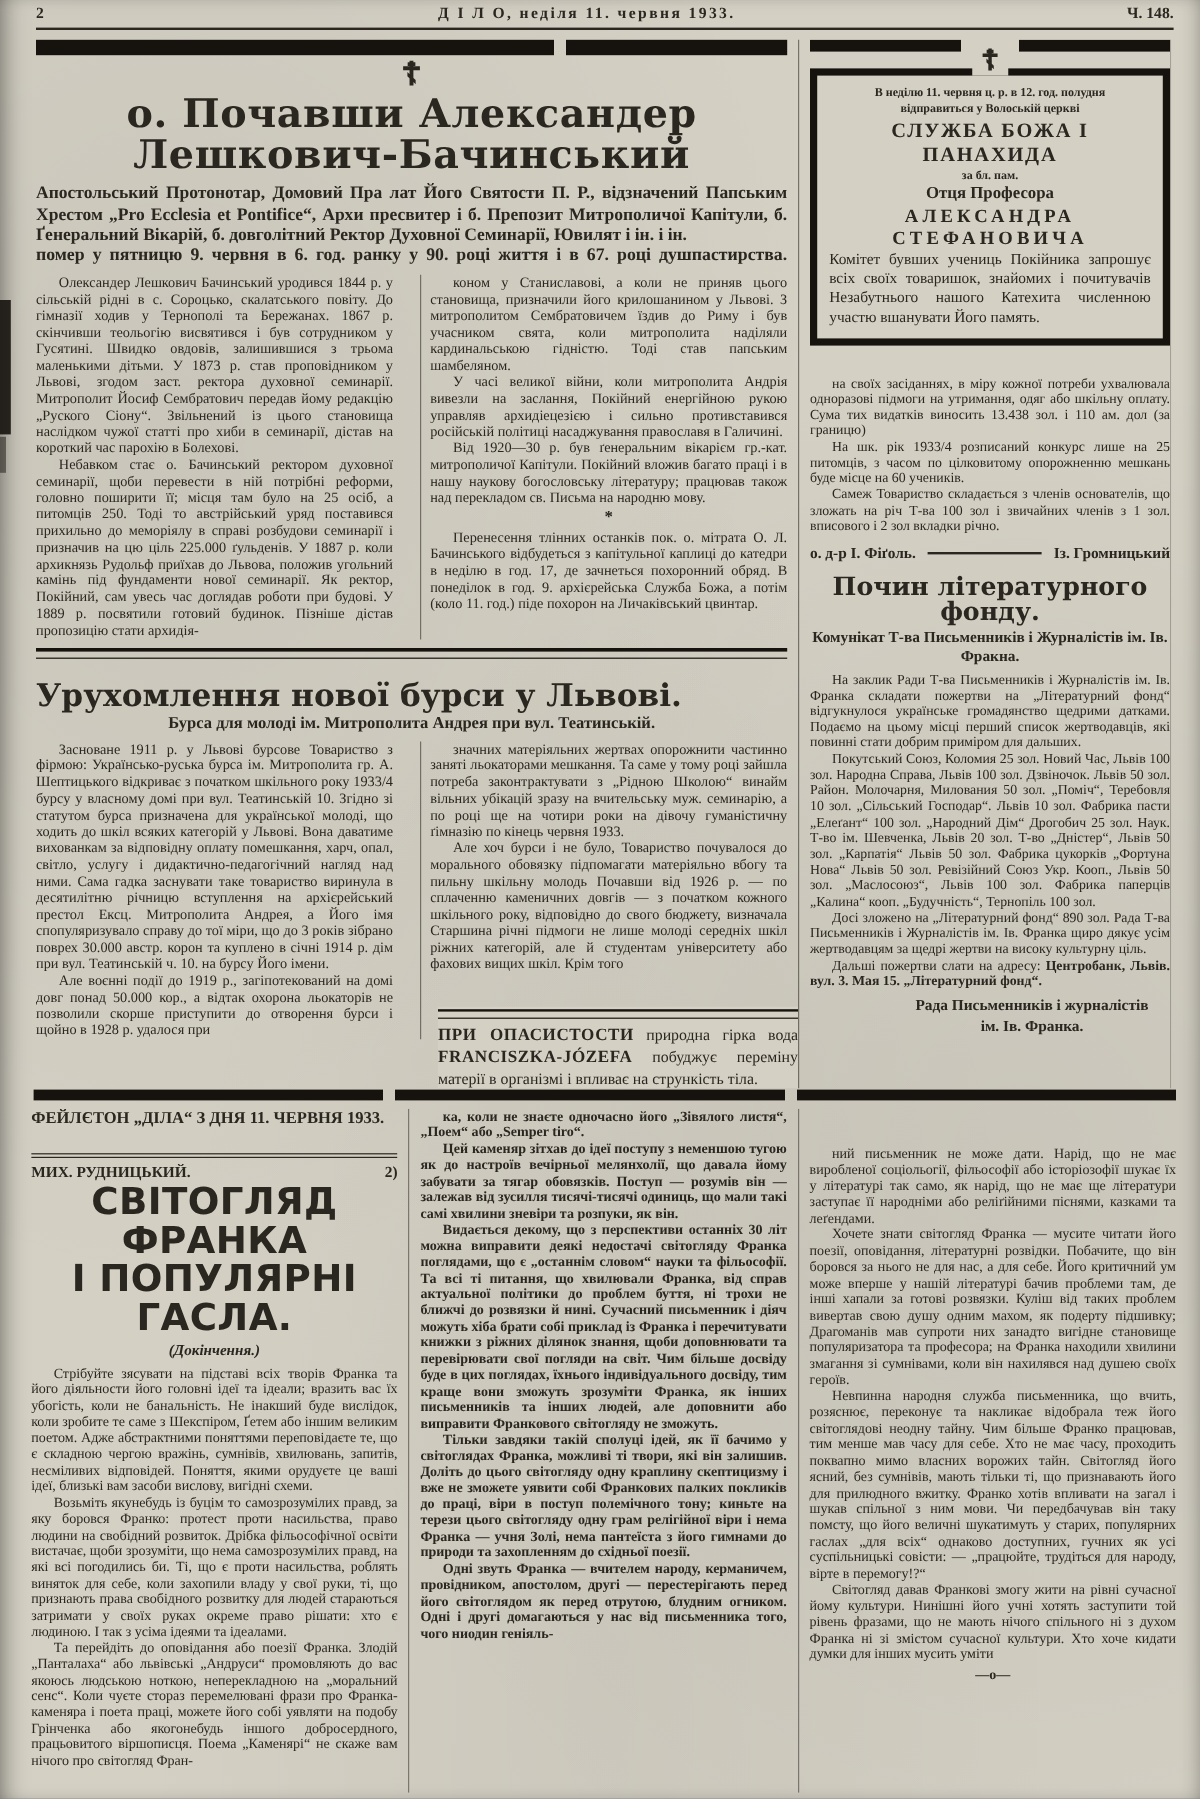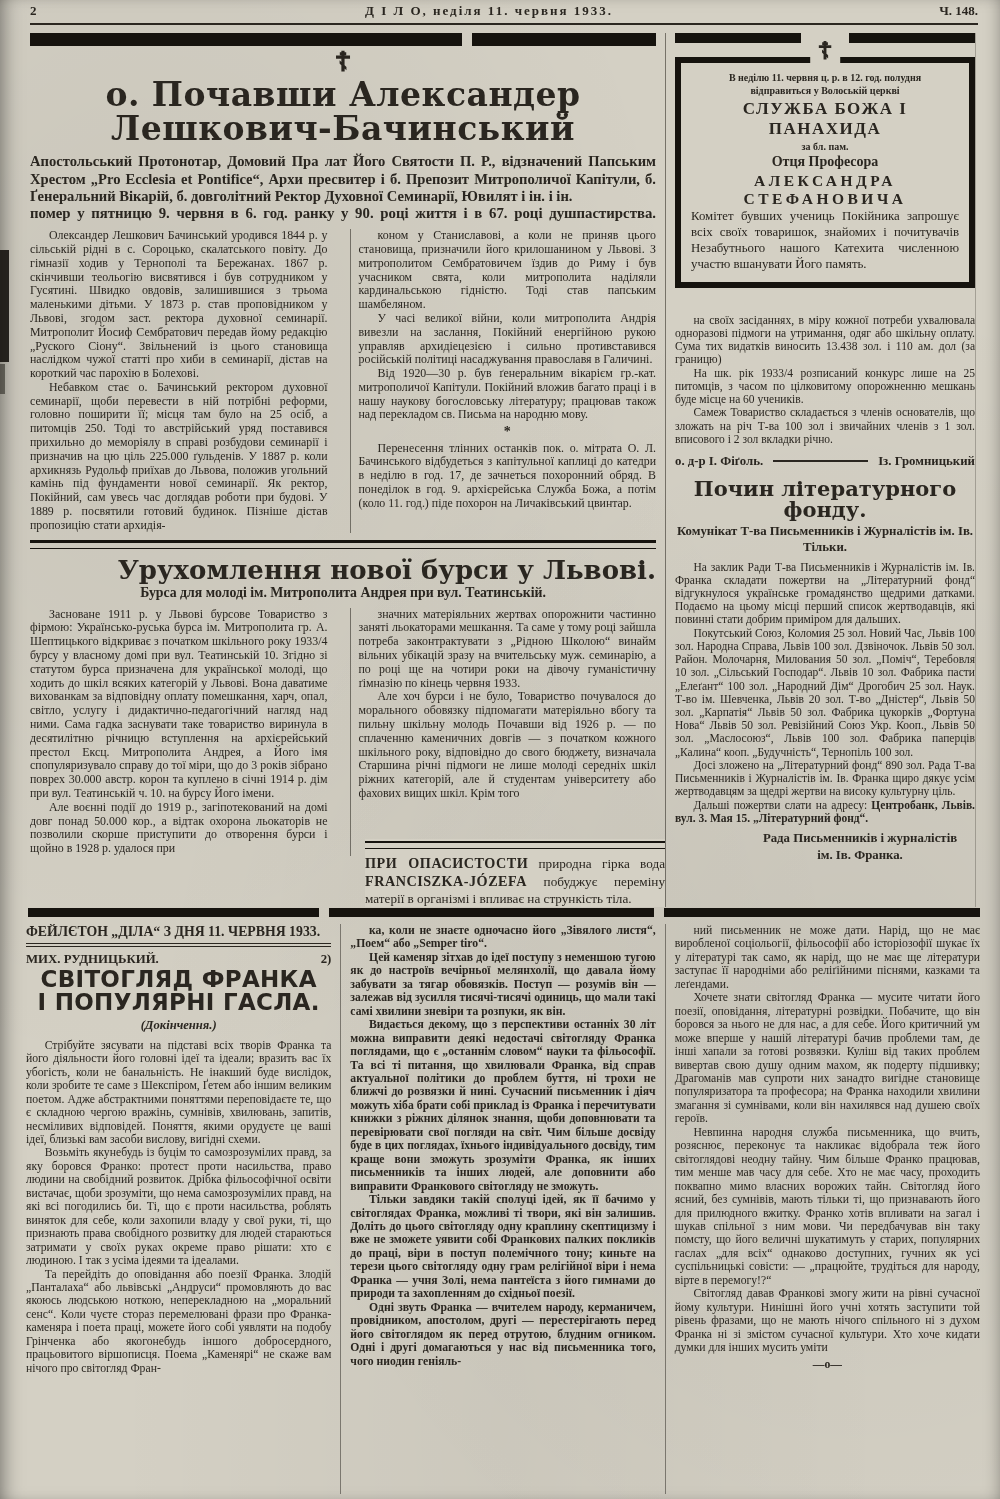--- a/index.html
+++ b/index.html
@@ -30,21 +30,21 @@
     font-family:"DejaVu Serif","Liberation Serif",serif;}
   .obit-subtitle{font-weight:bold;font-size:14.6px;line-height:1.18;text-align:justify;}
   .obit-died{font-weight:bold;font-size:14.8px;margin-top:4px;text-align:justify;text-align-last:justify;}
   .two-col{display:flex;margin-top:7px;}
   .two-col .col{width:50%;text-align:justify;}
   .two-col .col.first{padding-right:22px;border-right:1px solid rgba(40,36,30,.55);font-family:Liberation Serif, serif;}
   .two-col .col.second{padding-left:8px;}
   .para{margin:0;text-indent:1.6em;}
   .star-sep{text-align:center;font-weight:bold;font-size:14px;line-height:1.1;margin:2px 0;}
   .rule-heavy{margin:7px 0 5px;height:5px;border-top:3.5px solid #16130e;border-bottom:1.8px solid #16130e;}
-  .bursa-title{font-size:26px;font-weight:bold;text-align:right;margin:8px 0 2px;line-height:1;
+  .bursa-title{font-size:26px;font-weight:bold;text-align:left;margin:18px 0 2px;line-height:1;
     font-family:"DejaVu Serif","Liberation Serif",serif;}
   .bursa-subtitle{font-size:13.8px;font-weight:bold;text-align:center;margin:2px 0 6px;}
   .ad-abs{position:absolute;right:0;bottom:0;width:300px;background:#d4d0c4;padding-top:2px;}
   .ad-rule{height:5px;border-top:2.5px solid #16130e;border-bottom:1.5px solid #16130e;margin-bottom:6px;}
   .ad-text{font-size:13.2px;line-height:1.25;text-align:justify;margin:0;}
   .ad-text b{font-size:14.2px;letter-spacing:.5px;}
   
   .panakhyda{position:relative;border:6px solid #16130e;margin-top:14px;padding:8px 10px 9px;text-align:center;}
   .panakhyda .cross{position:absolute;top:-24px;left:50%;transform:translateX(-50%);
     font-size:24px;font-weight:bold;line-height:1;background:#d4d0c4;padding:0 7px;}
@@ -62,24 +62,24 @@
   .fund-body{text-align:justify;}
   .fund-sig{font-weight:bold;text-align:center;font-size:12.8px;margin-top:5px;padding-left:70px;line-height:1.3;}
   
   .section-bar{position:absolute;top:908px;left:28px;right:20px;height:9px;
     background:linear-gradient(90deg,#16130e 0 30.6%,transparent 30.6% 31.6%,#16130e 31.6% 65.8%,transparent 65.8% 66.8%,#16130e 66.8% 100%);}
   .feuilleton{position:absolute;top:924px;left:26px;right:20px;bottom:5px;display:flex;overflow:hidden;
     font-size:11.7px;line-height:1.15;}
   .f-col{width:33.333%;text-align:justify;}
   .f-col.c1{padding-right:9px;border-right:1px solid rgba(40,36,30,.5);}
   .f-col.c2{padding:0 9px;border-right:1px solid rgba(40,36,30,.5);font-weight:bold;}
-  .f-col.c3{padding-left:9px;}
-  .f-header{font-weight:bold;font-size:13.8px;padding-bottom:3px;border-bottom:4px double #2b2720;margin-bottom:5px;}
+  .f-col.c3{padding-left:9px;margin-top:31px;}
+  .f-header{font-weight:bold;font-size:13.8px;padding-bottom:21px;border-bottom:4px double #2b2720;margin-bottom:5px;}
   .f-author-row{display:flex;justify-content:space-between;font-weight:bold;font-size:12.8px;margin-bottom:1px;}
-  .f-title{font-family:"DejaVu Sans","Liberation Sans",sans-serif;font-weight:bold;font-size:23px;line-height:1.04;
+  .f-title{font-family:"DejaVu Sans","Liberation Sans",sans-serif;font-weight:bold;font-size:31px;line-height:1.04;
     text-align:center;margin:1px 0 3px;letter-spacing:.3px;}
   .f-sub{text-align:center;font-style:italic;font-weight:bold;font-size:12.6px;margin-bottom:6px;}
   .end-mark{text-align:center;font-weight:bold;margin-top:3px;}
   .artifact-left{position:absolute;left:0;top:250px;width:9px;height:112px;background:#16130e;opacity:.9;}
   .artifact-left2{position:absolute;left:0;top:364px;width:5px;height:30px;background:#16130e;opacity:.5;}
 </style>
 </head>
 <body>
 
 <div class="page">
@@ -166,21 +166,21 @@
         </div>
 
       <div class="signatures">
         <span>о. д-р І. Фіґоль.</span>
         <span class="mid-rule"></span>
         <span>Із. Громницький</span>
       </div>
 
       <div>
         <h2 class="fund-title">Почин літературного фонду.</h2>
-        <div class="fund-subtitle">Комунікат Т-ва Письменників і Журналістів ім. Ів. Тільки.</div>
+        <div class="fund-subtitle">Комунікат Т-ва Письменників і Журналістів ім. Ів. Фракна.</div>
         <div class="fund-body">
             <p class="para">На заклик Ради Т-ва Письменників і Журналістів ім. Ів. Франка складати пожертви на „Літературний фонд“ відгукнулося українське громадянство щедрими датками. Подаємо на цьому місці перший список жертводавців, які повинні стати добрим приміром для дальших.</p>
             <p class="para">Покутський Союз, Коломия 25 зол. Новий Час, Львів 100 зол. Народна Справа, Львів 100 зол. Дзвіночок. Львів 50 зол. Район. Молочарня, Милования 50 зол. „Поміч“, Теребовля 10 зол. „Сільський Господар“. Львів 10 зол. Фабрика пасти „Елеґант“ 100 зол. „Народний Дім“ Дрогобич 25 зол. Наук. Т-во ім. Шевченка, Львів 20 зол. Т-во „Дністер“, Львів 50 зол. „Карпатія“ Львів 50 зол. Фабрика цукорків „Фортуна Нова“ Львів 50 зол. Ревізійний Союз Укр. Кооп., Львів 50 зол. „Маслосоюз“, Львів 100 зол. Фабрика паперців „Калина“ кооп. „Будучність“, Тернопіль 100 зол.</p>
             <p class="para">Досі зложено на „Літературний фонд“ 890 зол. Рада Т-ва Письменників і Журналістів ім. Ів. Франка щиро дякує усім жертводавцям за щедрі жертви на високу культурну ціль.</p>
           </div>
         <p class="para fund-body"><span>Дальші пожертви слати на адресу: </span><b>Центробанк, Львів. вул. 3. Мая 15. „Літературний фонд“.</b></p>
         <div class="fund-sig">
           <div>Рада Письменників і журналістів</div>
           <div>ім. Ів. Франка.</div>
         </div>

